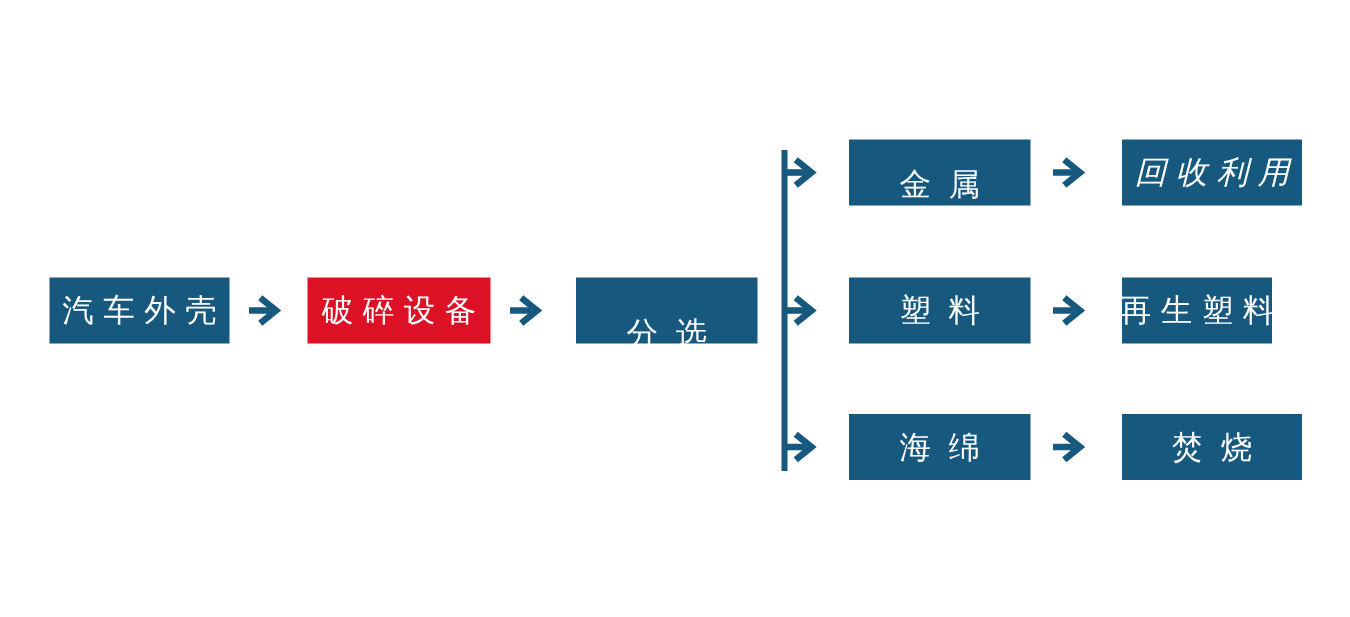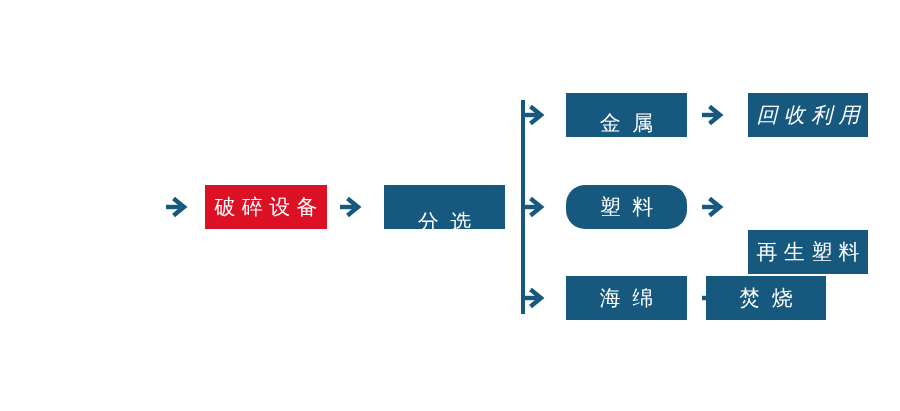--- a/index.html
+++ b/index.html
@@ -48,20 +48,23 @@
     width: 4px;
     height: 214px;
     background: var(--blue);
   }
 </style>
 </head>
 <body>
 
 <div class="canvas">
 
+  <div class="node blue" style="left:33px; top:185px; width:120px;">
+    <span class="node-label" style="letter-spacing: 0.3em; margin-right: -0.3em;">汽车外壳</span>
+  </div>
 
   <svg class="arrow" style="left:165px; top:196px;" viewBox="0 0 26 22">
     <path d="M1 11 H15.5"></path>
       <path d="M8.5 2.5 L19 11 L8.5 19.5"></path>
   </svg>
 
   <div class="node red" style="left:205px; top:185px; width:122px;">
     <span class="node-label" style="letter-spacing: 0.3em; margin-right: -0.3em;">破碎设备</span>
   </div>
 
@@ -88,39 +91,39 @@
       <path d="M8.5 2.5 L19 11 L8.5 19.5"></path>
   </svg>
   <div class="node blue" style="left:748px; top:93px; width:120px;">
     <span class="node-label" style="letter-spacing: 0.3em; margin-right: -0.3em; font-style: italic;">回收利用</span>
   </div>
 
   <svg class="arrow" style="left:522px; top:196px;" viewBox="0 0 26 22">
     <path d="M1 11 H15.5"></path>
       <path d="M8.5 2.5 L19 11 L8.5 19.5"></path>
   </svg>
-  <div class="node blue" style="left:566px; top:185px; width:121px;border-radius:19px;">
+  <div class="node blue" style="left:566px; top:185px; width:121px;">
     <span class="node-label" style="letter-spacing: 0.55em; margin-right: -0.55em;">塑料</span>
   </div>
   <svg class="arrow" style="left:701px; top:196px;" viewBox="0 0 26 22">
     <path d="M1 11 H15.5"></path>
       <path d="M8.5 2.5 L19 11 L8.5 19.5"></path>
   </svg>
-  <div class="node blue" style="left:748px; top:185px; width:120px;margin-top:45px;">
+  <div class="node blue" style="left:748px; top:185px; width:100px;">
     <span class="node-label" style="letter-spacing: 0.3em; margin-right: -0.3em;">再生塑料</span>
   </div>
 
   <svg class="arrow" style="left:522px; top:287px;" viewBox="0 0 26 22">
     <path d="M1 11 H15.5"></path>
       <path d="M8.5 2.5 L19 11 L8.5 19.5"></path>
   </svg>
   <div class="node blue" style="left:566px; top:276px; width:121px;">
     <span class="node-label" style="letter-spacing: 0.55em; margin-right: -0.55em; text-align: right;">海绵</span>
   </div>
   <svg class="arrow" style="left:701px; top:287px;" viewBox="0 0 26 22">
     <path d="M1 11 H15.5"></path>
       <path d="M8.5 2.5 L19 11 L8.5 19.5"></path>
   </svg>
-  <div class="node blue" style="left:706px; top:276px; width:120px;">
+  <div class="node blue" style="left:748px; top:276px; width:120px;">
     <span class="node-label" style="letter-spacing: 0.55em; margin-right: -0.55em;">焚烧</span>
   </div>
 
 </div>
 
 </body></html>

